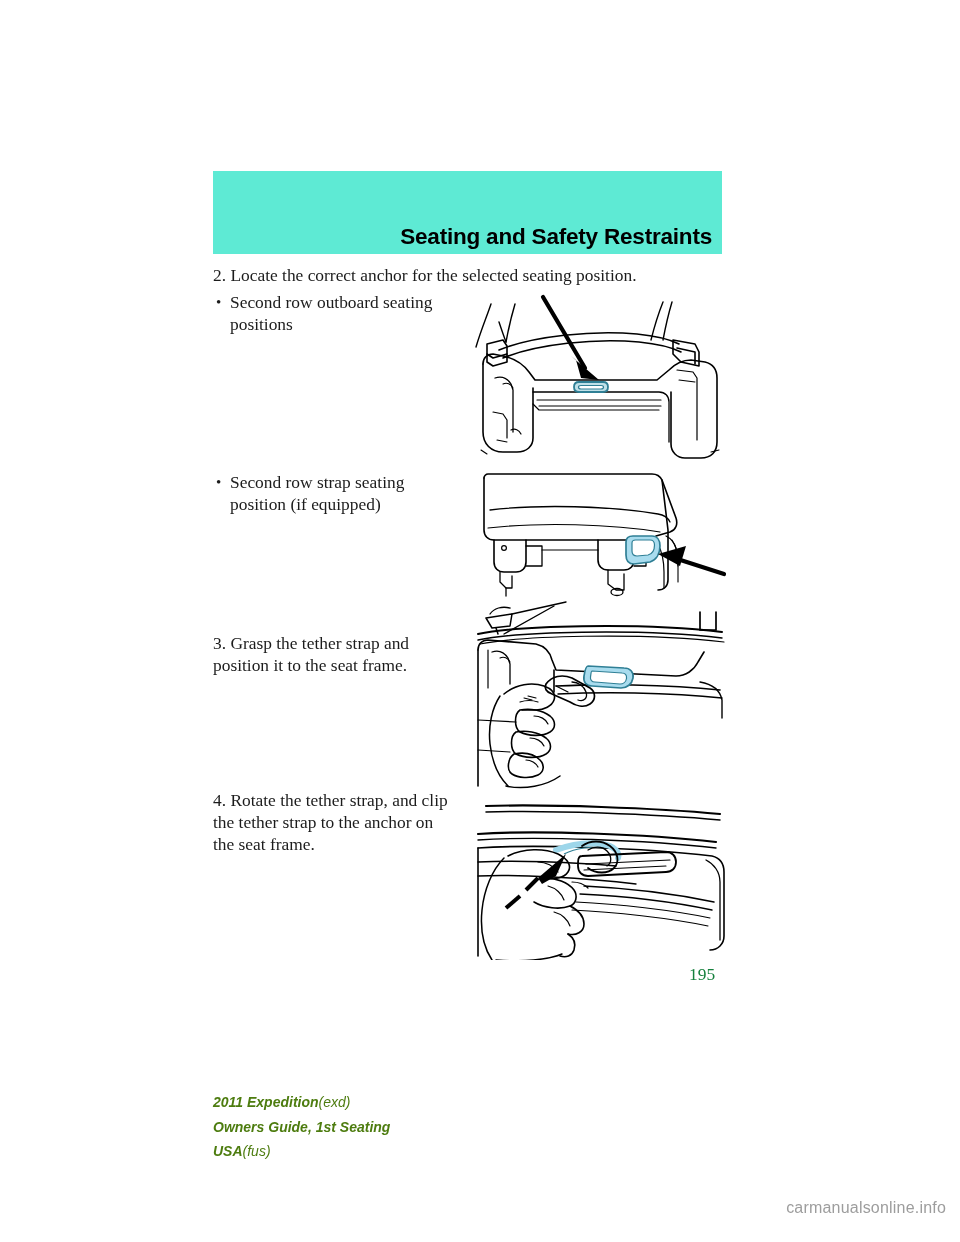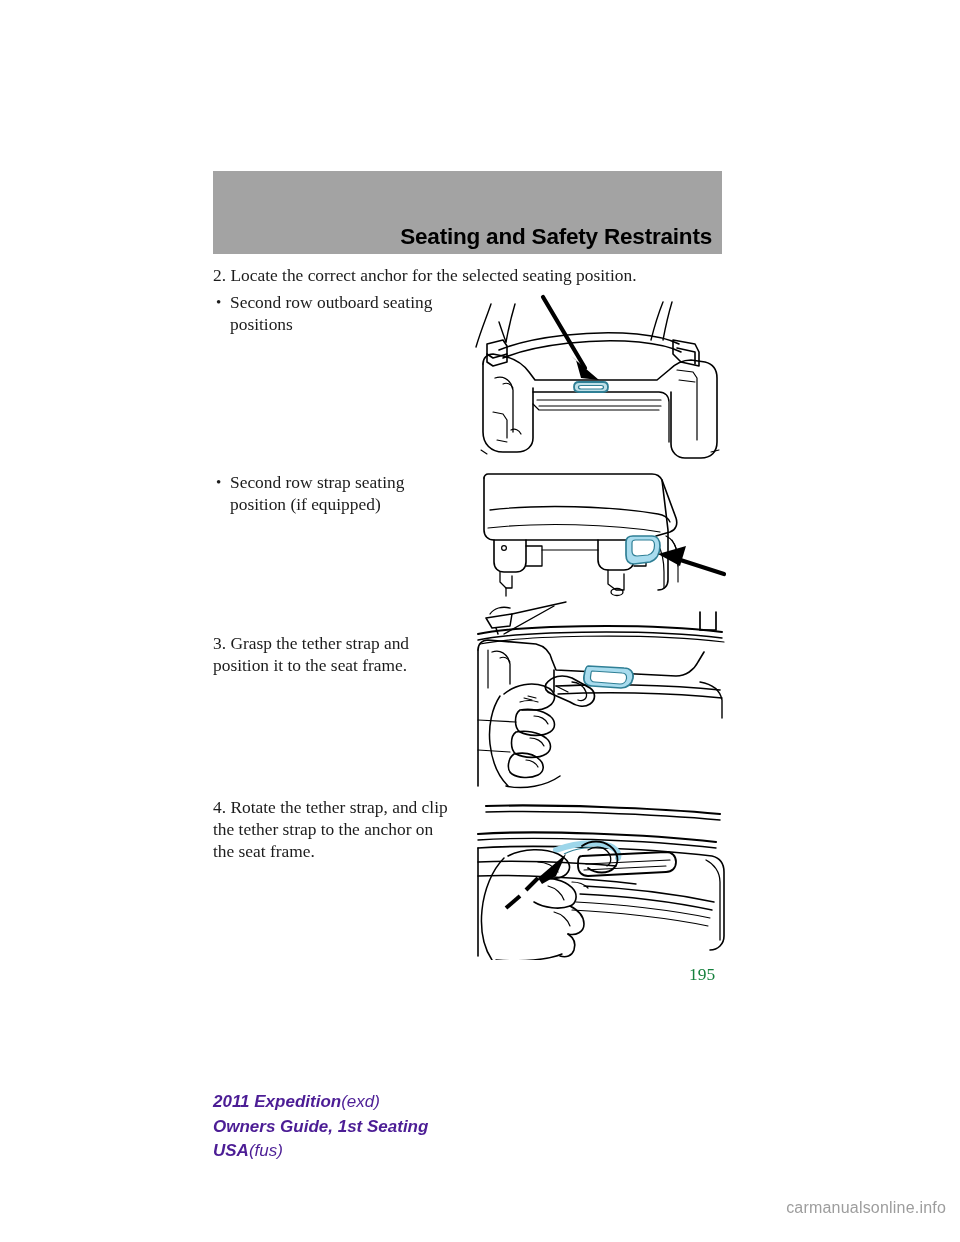--- a/index.html
+++ b/index.html
@@ -21,21 +21,21 @@
     height: 1242px;
   }
 
   
   .header-band {
     position: absolute;
     left: 213px;
     top: 171px;
     width: 509px;
     height: 83px;
-    background: #a3a3a3;
+    background: #5eead4;
   }
   .header-title {
     position: absolute;
     right: 10px;
     bottom: 4px;
     font-family: "Liberation Sans", sans-serif;
     font-weight: bold;
     font-size: 22.5px;
     color: #000000;
     letter-spacing: -0.2px;
@@ -68,41 +68,41 @@
     position: absolute;
     left: 3px;
     top: 0;
     font-size: 15px;
     line-height: 22px;
   }
   .b1 { left: 213px; top: 291px; }
   .b2 { left: 213px; top: 471px; }
 
   .step3 { left: 213px; top: 608px; width: 250px; margin-top: 24px; }
-  .step4 { left: 213px; top: 789px; width: 255px; margin-top: 7px; }
+  .step4 { left: 213px; top: 789px; width: 255px; }
 
   
   .page-number {
     position: absolute;
     left: 689px;
     top: 964px;
     font-family: "Liberation Serif", serif;
     font-size: 17.4px;
     color: #15803d;
   }
 
   
   .footer {
     position: absolute;
     left: 213px;
     top: 1090px;
     font-family: "Liberation Sans", sans-serif;
-    font-size: 17px;
+    font-size: 14px;
     line-height: 24.5px;
-    color: #4c1d95;
+    color: #4d7c0f;
     font-weight: bold;
     font-style: italic;
   }
   .footer .light {
     font-weight: normal;
   }
 
   
   .watermark {
     position: absolute;

